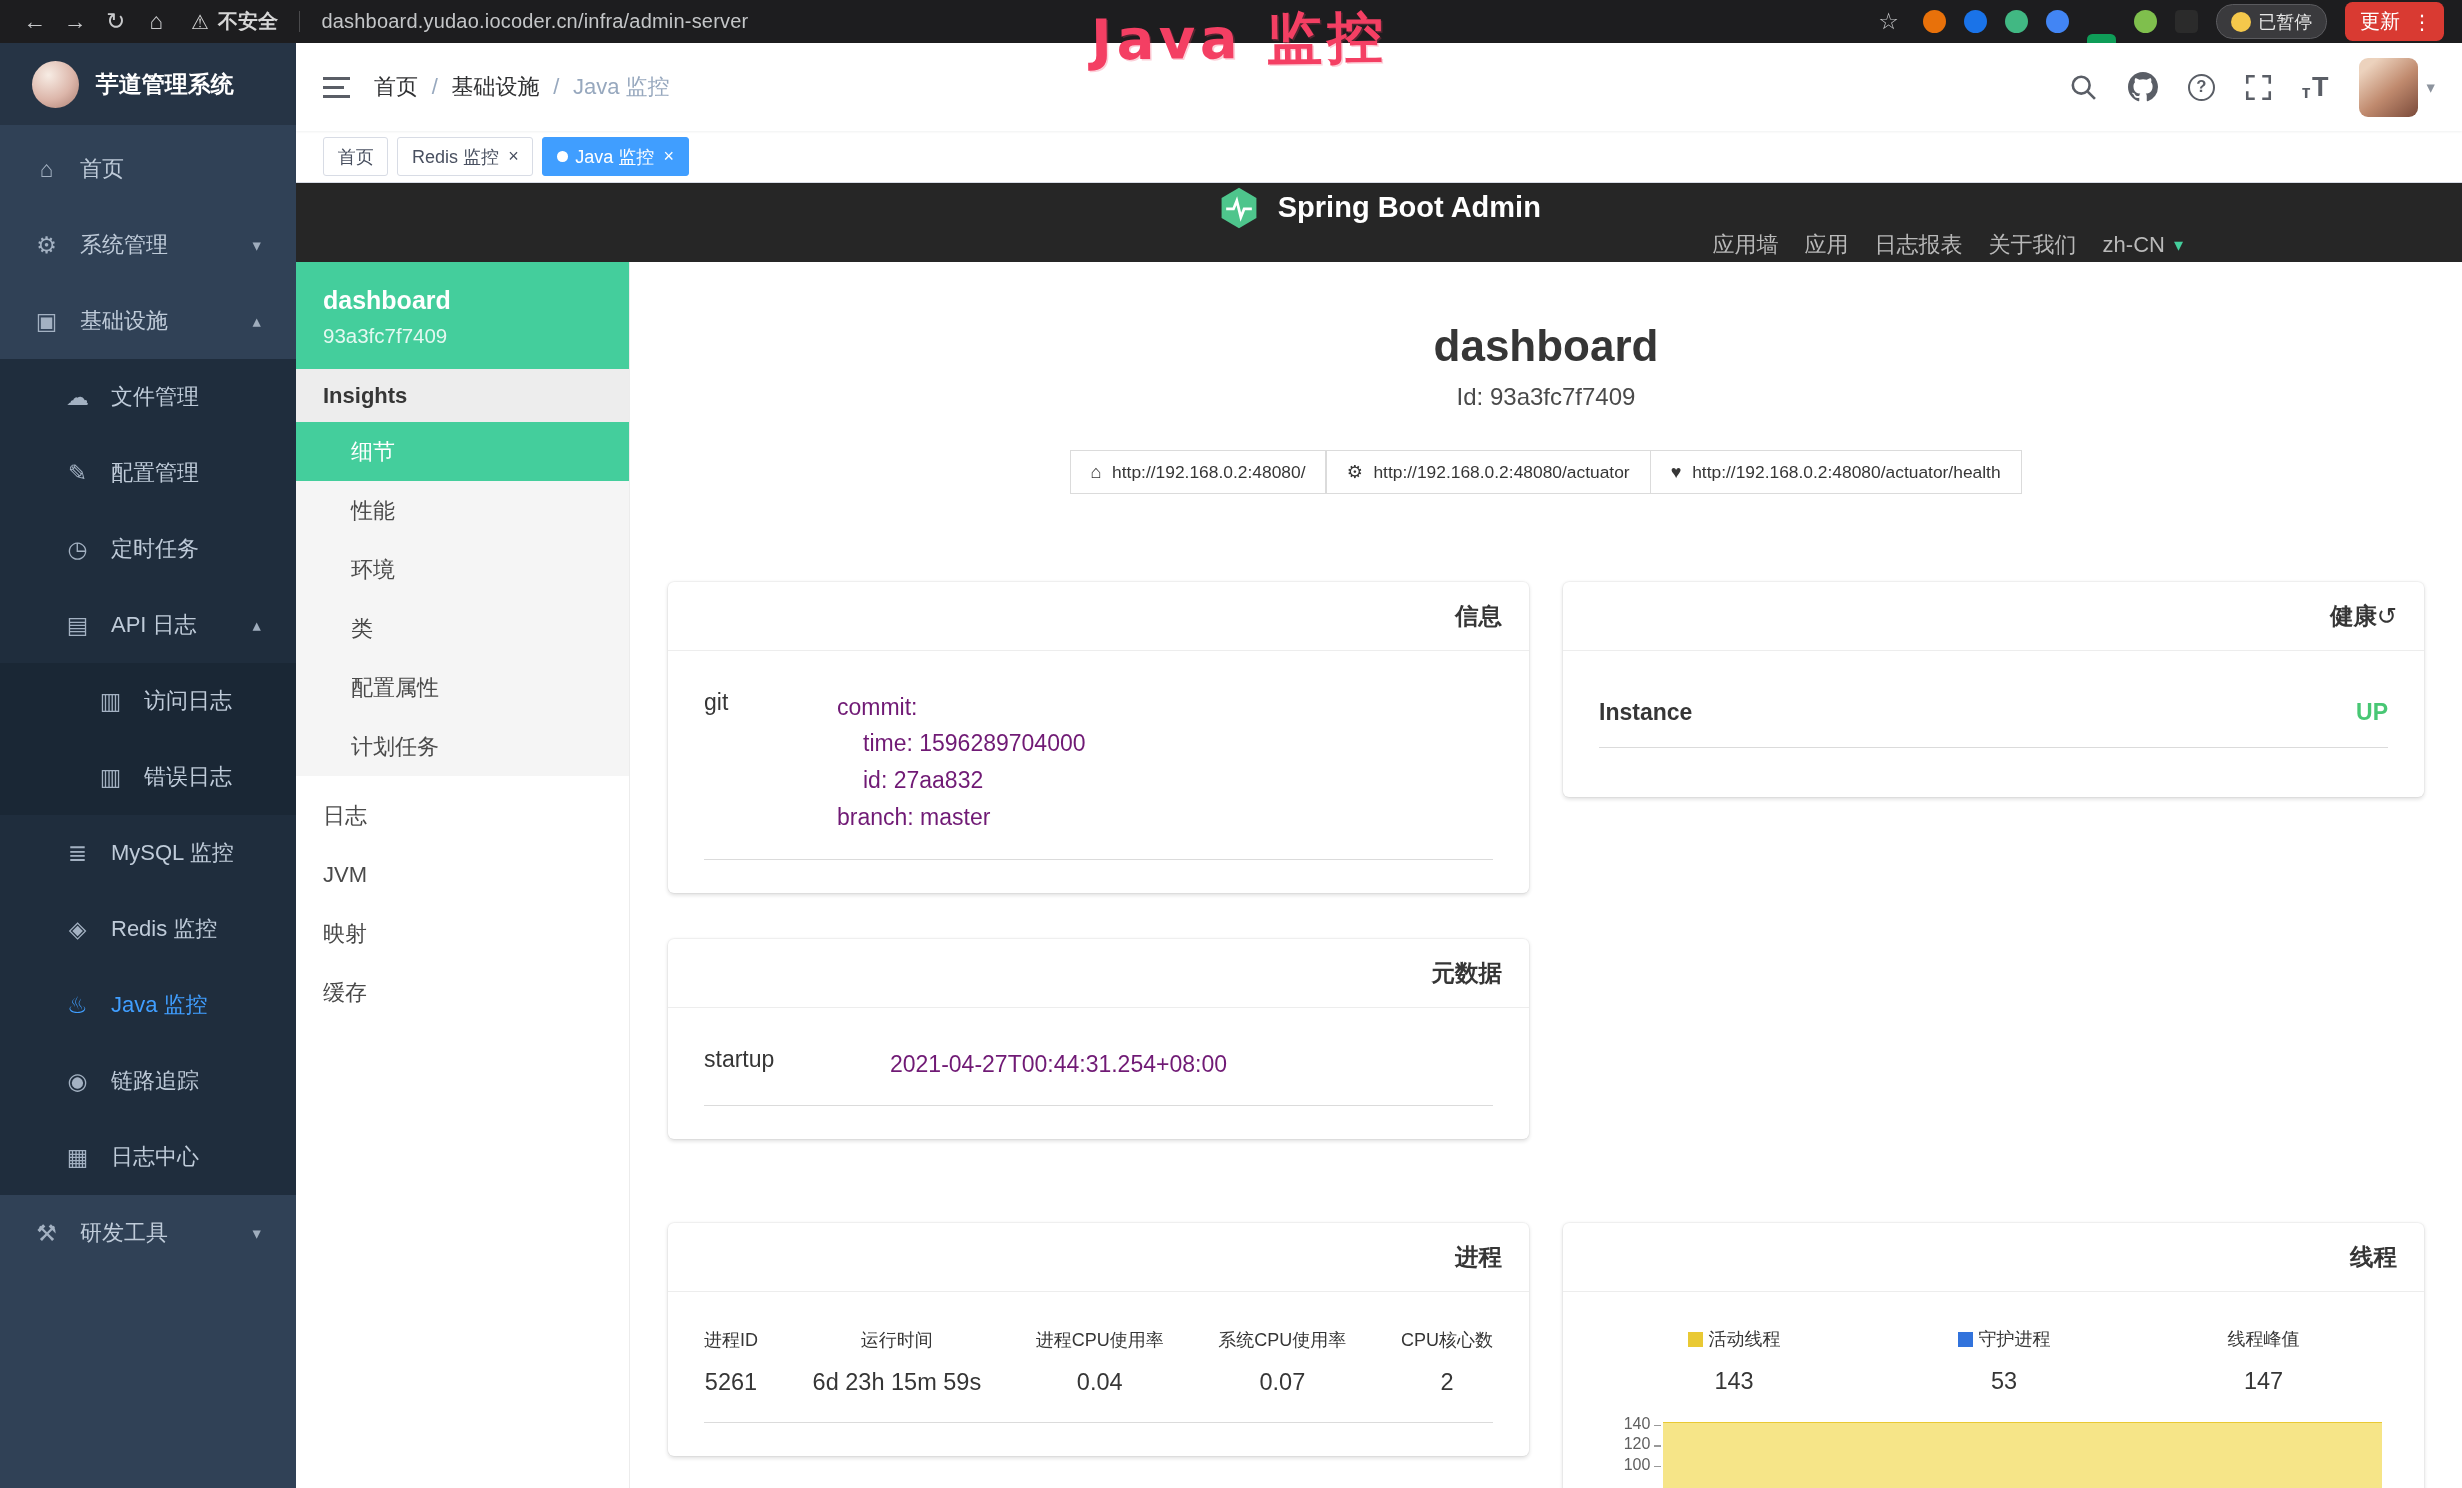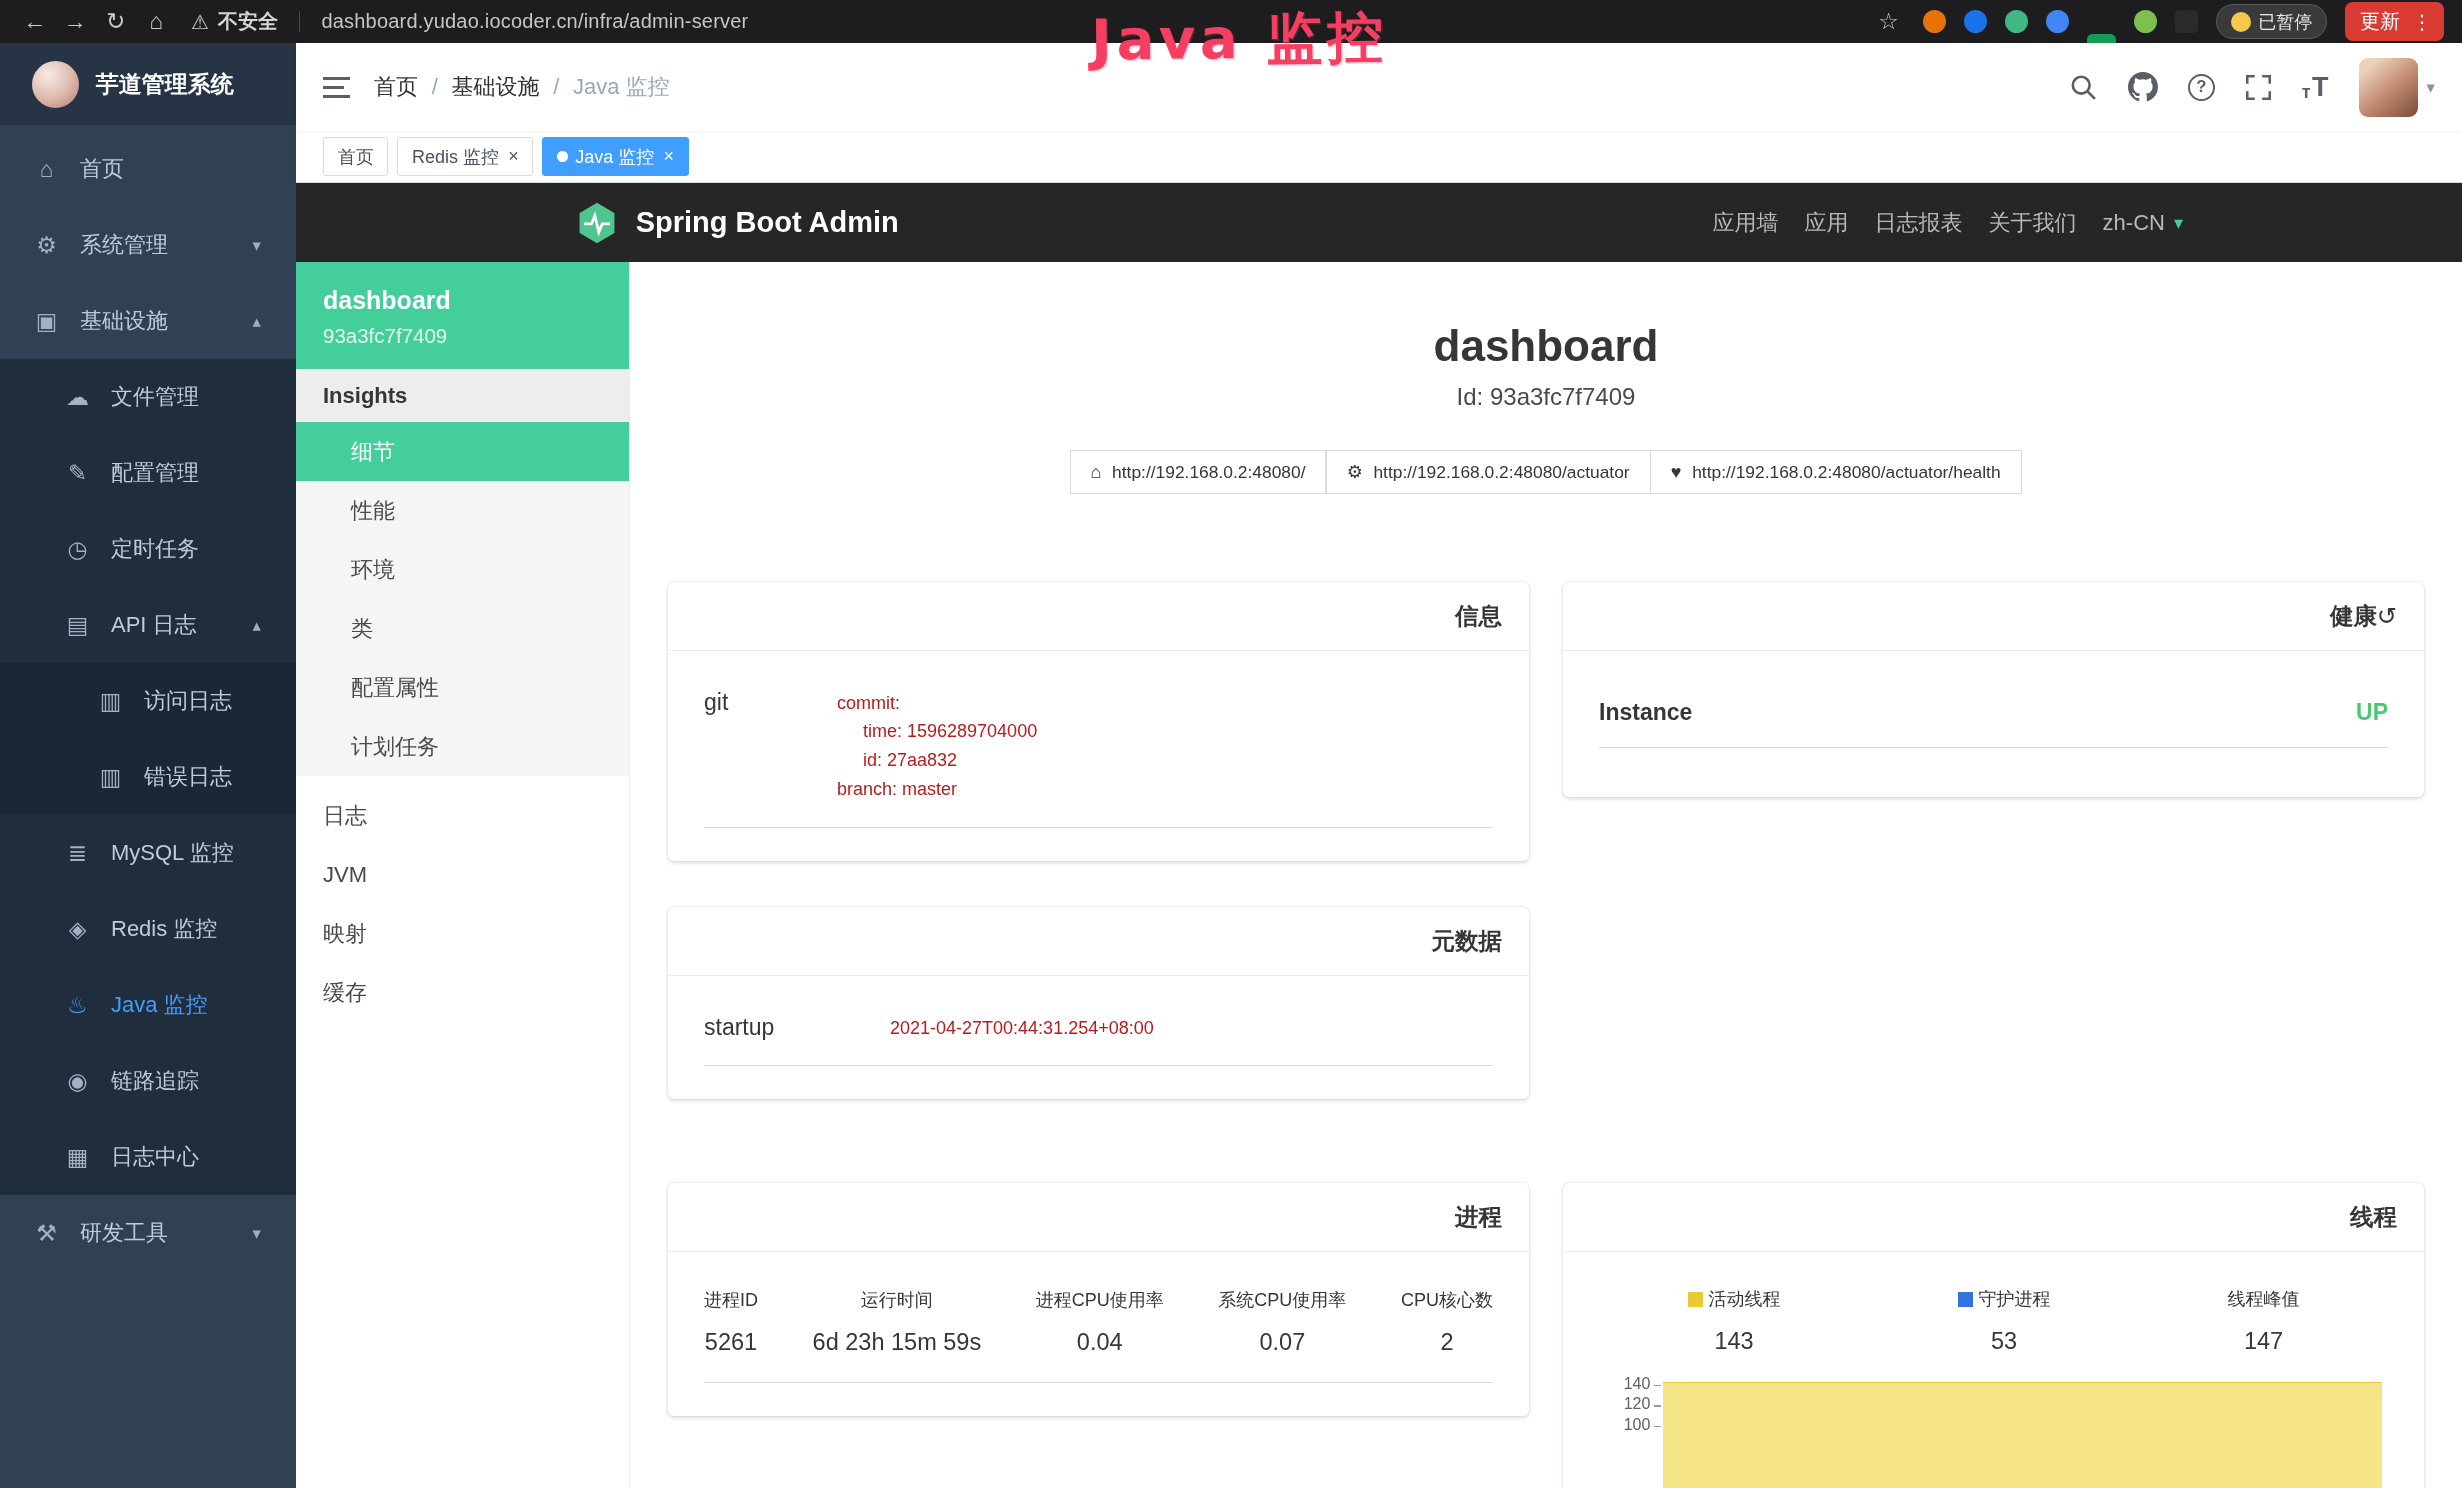--- a/index.html
+++ b/index.html
@@ -60,21 +60,21 @@
   .tags-bar { height:52px; flex:none; background:#fff; border-bottom:0.8px solid #d8dce5; display:flex; align-items:center; padding:0 27px; gap:9px; z-index:4; box-shadow:0 0.8px 2.3px rgba(0,0,0,.06); }
   .tag { height:39px; display:flex; align-items:center; gap:7.6px; padding:0 13.7px; border:0.8px solid #d8dce5; background:#fff; font-size:18px; color:#495060; border-radius:3px; cursor:pointer; }
   .tag .dot { width:10.6px; height:10.6px; border-radius:50%; background:#fff; display:none; }
   .tag .x { font-size:18px; margin-left:1.5px; }
   .tag.active { background:#409eff; border-color:#409eff; color:#fff; }
   .tag.active .dot { display:block; }
 
   
   .sba { flex:1; display:flex; flex-direction:column; min-height:0; }
   .sba-header { height:79px; flex:none; background:#262626; display:flex; align-items:center; }
-  .sba-header-inner { width:1608px; margin:0 auto; display:flex; align-items:center; }
+  .sba-header-inner { width:1608px; margin:0 auto; display:flex; align-items:center;flex-direction:column; }
   .sba-brand { display:flex; align-items:center; gap:16.7px; color:#fff; font-size:29px; font-weight:bold; }
   .sba-nav { margin-left:auto; display:flex; align-items:center; gap:26px; font-size:22px; color:#b9b9b9; }
   .sba-nav .sba-nav-item { cursor:pointer; }
   .sba-locale { display:flex; align-items:center; gap:9px; cursor:pointer; }
   .locale-caret { color:#44ce9c; font-size:18px; }
 
   .sba-body { flex:1; display:flex; min-height:0; }
   .sba-sidebar { width:334px; flex:none; background:#fff; border-right:0.8px solid #ececec; overflow:hidden; }
   .app-block { background:#44ce9c; padding:24px 27px 21px; color:#fff; cursor:pointer; }
   .app-name { font-size:25px; font-weight:bold; }
@@ -94,21 +94,21 @@
 
   .cards { margin:88px 38px 0; display:grid; grid-template-columns:1fr 1fr; column-gap:34px; row-gap:46px; align-items:start; }
   .card { background:#fff; border-radius:6px; box-shadow:0 1.5px 4.6px rgba(10,10,10,.14), 0 0 0 0.8px rgba(10,10,10,.04); }
   .card-h { display:flex; align-items:center; justify-content:flex-end; padding:18px 27px; border-bottom:1.5px solid #ededed; font-size:23.5px; font-weight:bold; color:#363636; }
   .card-b { padding:21px 36px 33px; }
   .history-icon { font-size:24px; color:#363636; font-weight:normal; cursor:pointer; }
 
   .kv { display:flex; padding:16.7px 0 23px; border-bottom:0.8px solid #dbdbdb;gap:12px; }
   .kv-label { width:121px; flex:none; font-size:23px; color:#363636; }
   .kv-label.wide { width:174px; }
-  .kv-value { font-size:18px; color:#b91c1c; line-height:1.6; }
+  .kv-value { font-size:23px; color:#701a75; line-height:1.6; }
   .indent { padding-left:26px; }
 
   .hrow { display:flex; justify-content:space-between; align-items:center; padding:21px 0; border-bottom:0.8px solid #dbdbdb; font-size:23px; }
   .h-label { font-weight:bold; color:#363636; }
   .h-status { color:#48c774; font-weight:bold; }
   .card-b.health-b { padding:27px 36px 49px; }
 
   .stats { display:flex; justify-content:space-between; padding:15px 0 26px; border-bottom:0.8px solid #dbdbdb; }
   .stat { text-align:center; }
   .stat-label { font-size:18px; color:#363636; }

